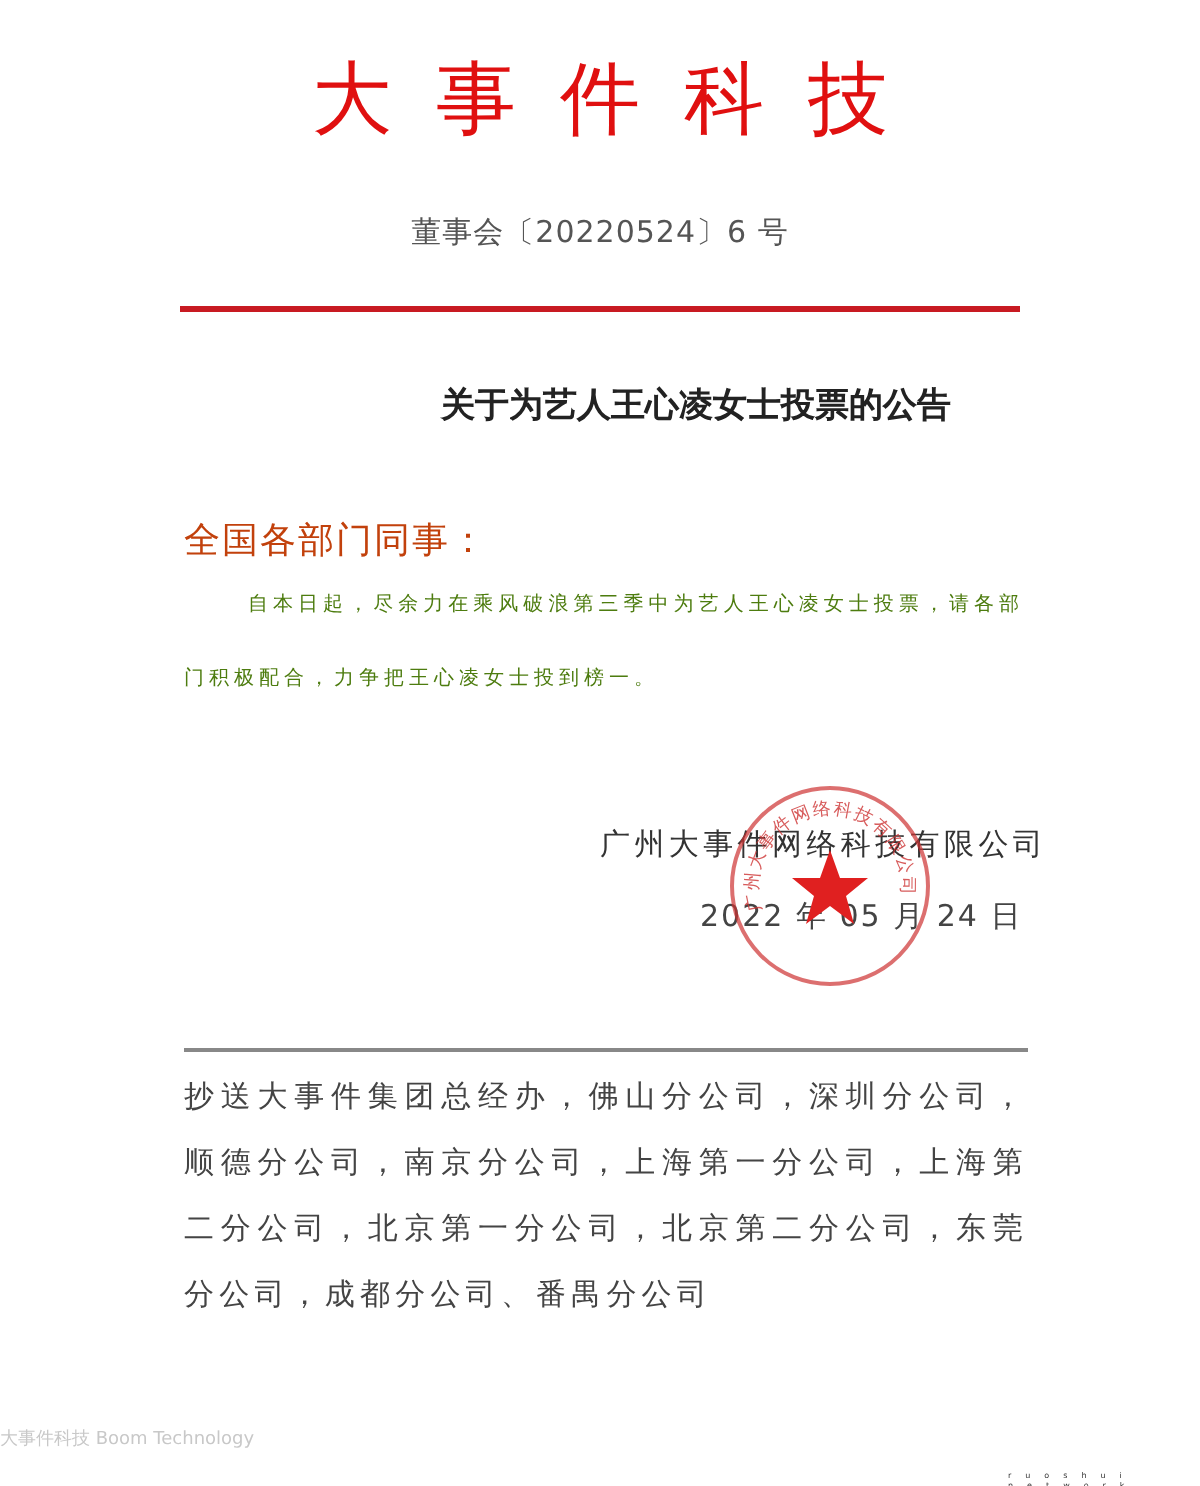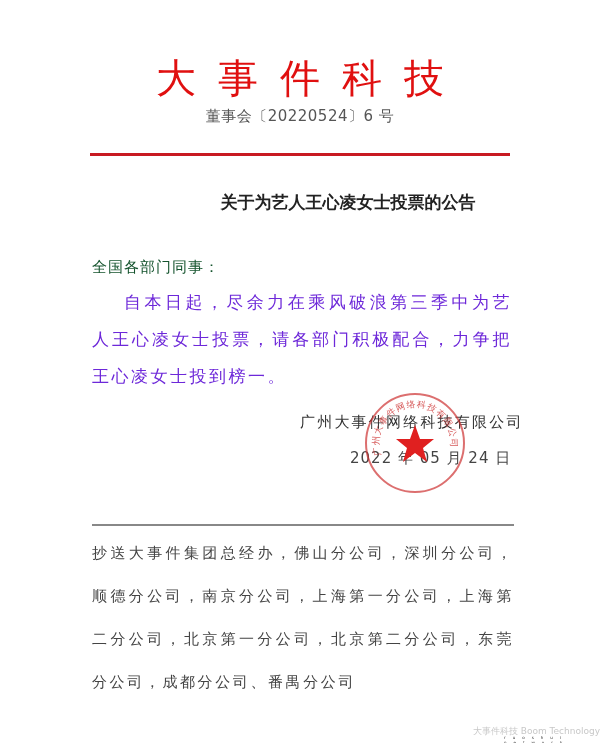--- a/index.html
+++ b/index.html
@@ -3,39 +3,39 @@
 <meta charset="utf-8">
 <style>
   html, body { margin: 0; padding: 0; }
   body {
     width: 600px; height: 743px; background: #ffffff; position: relative; overflow: hidden;
     font-family: "DejaVu Sans", "Liberation Sans", sans-serif; color: #333;
   }
   .header-title {
     position: absolute; left: 0; width: 600px; top: 24px; text-align: center;
     font-size: 40px; letter-spacing: 22px; text-indent: 22px; color: #e01010;
-    font-family: "DejaVu Sans", sans-serif; font-weight: normal; line-height: 52px; margin-top: 28px;
+    font-family: "DejaVu Sans", sans-serif; font-weight: normal; line-height: 52px;
   }
   .doc-number {
     position: absolute; left: 0; width: 600px; top: 107px; text-align: center;
     font-size: 15px; color: #555; letter-spacing: 0.5px;
   }
   .red-rule {
     position: absolute; left: 90px; top: 153px; width: 420px; height: 3px; background: #c81a22;
   }
   .notice-title {
     position: absolute; left: 0; width: 600px; top: 191px; text-align: center;
     font-size: 17px; font-weight: bold; color: #222; font-family: "DejaVu Sans", sans-serif; padding-left: 48px;
   }
   .salutation {
-    position: absolute; left: 92px; top: 258px; font-size: 15px; color: #14532d;
+    position: absolute; left: 92px; top: 258px; font-size: 18px; color: #c2410c;
     font-family: Liberation Serif, serif; letter-spacing: 1px;
   }
   .body-text {
-    position: absolute; left: 92px; width: 420px; top: 284px; font-size: 17px; color: #6d28d9;
+    position: absolute; left: 92px; width: 420px; top: 284px; font-size: 10px; color: #4d7c0f;
     line-height: 37px; font-family: "DejaVu Serif", serif; letter-spacing: 2.5px;
     text-indent: 32px; text-align: justify;
   }
   .company {
     position: absolute; left: 300px; top: 413px; font-size: 15px; color: #333;
     font-family: "DejaVu Serif", serif; letter-spacing: 2.2px; z-index: 1;
   }
   .date {
     position: absolute; left: 350px; top: 449px; font-size: 15px; color: #444;
     letter-spacing: 1px; z-index: 1;
@@ -43,25 +43,25 @@
   .seal {
     position: absolute; left: 365px; top: 393px; width: 96px; height: 96px;
     border: 2px solid rgba(205,50,50,0.7); border-radius: 50%; z-index: 2;
   }
   .seal svg { position: absolute; left: 0; top: 0; }
   .gray-rule {
     position: absolute; left: 92px; top: 524px; width: 422px; height: 2px; background: #888;
   }
   .cc-text {
     position: absolute; left: 92px; width: 422px; top: 532px; font-size: 15px; color: #444;
-    line-height: 43px; font-family: "DejaVu Serif", serif; letter-spacing: 2.6px; text-align: justify;
+    line-height: 33px; font-family: "DejaVu Serif", serif; letter-spacing: 2.6px; text-align: justify;
   }
   .footer {
-    position: absolute; left: 0; width: 600px; top: 713px; text-align: right;
-    font-size: 9px; color: #c8c8c8; margin-top: 12px;
+    position: absolute; left: 0; width: 600px; top: 713px; text-align: left;
+    font-size: 9px; color: #c8c8c8;
   }
   .watermark {
     position: absolute; left: 502px; top: 704px; font-size: 25px; color: #111;
     letter-spacing: 6px; font-family: "DejaVu Sans", sans-serif; margin-top: 40px;
   }
   .watermark-sub {
     position: absolute; left: 504px; top: 735px; font-size: 4px; color: #333; letter-spacing: 7px;
   }
 </style>
 </head>

